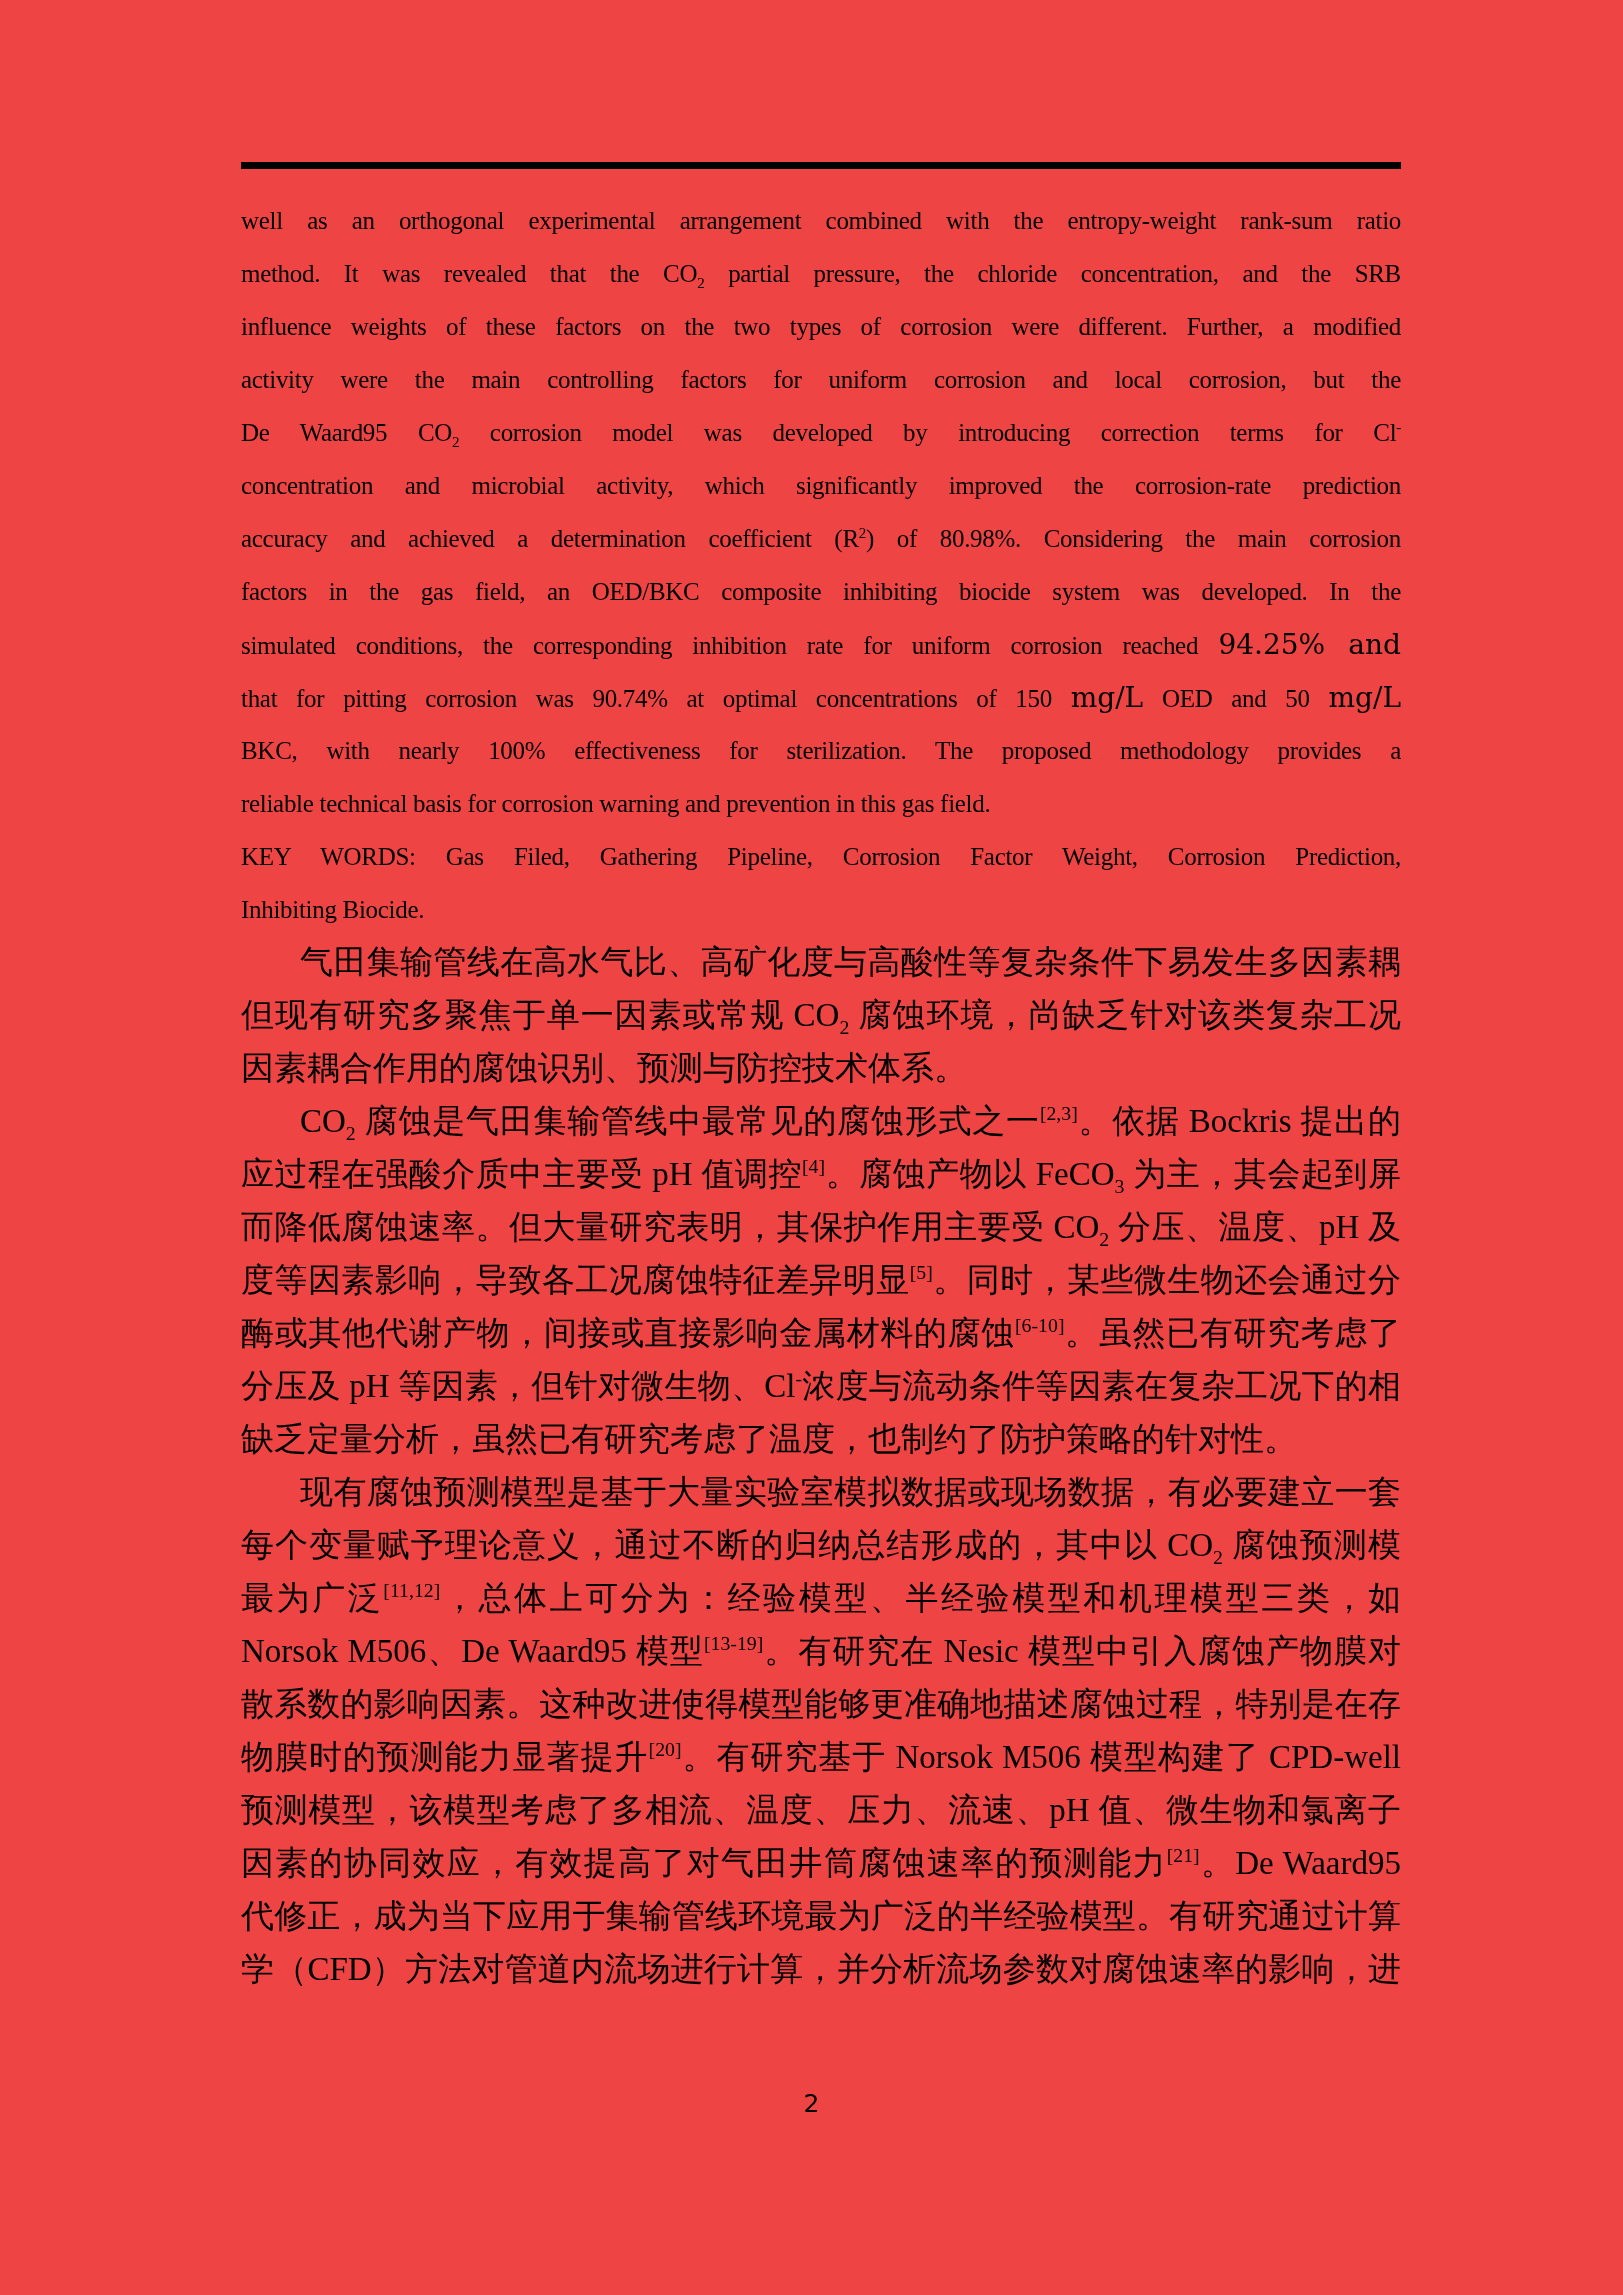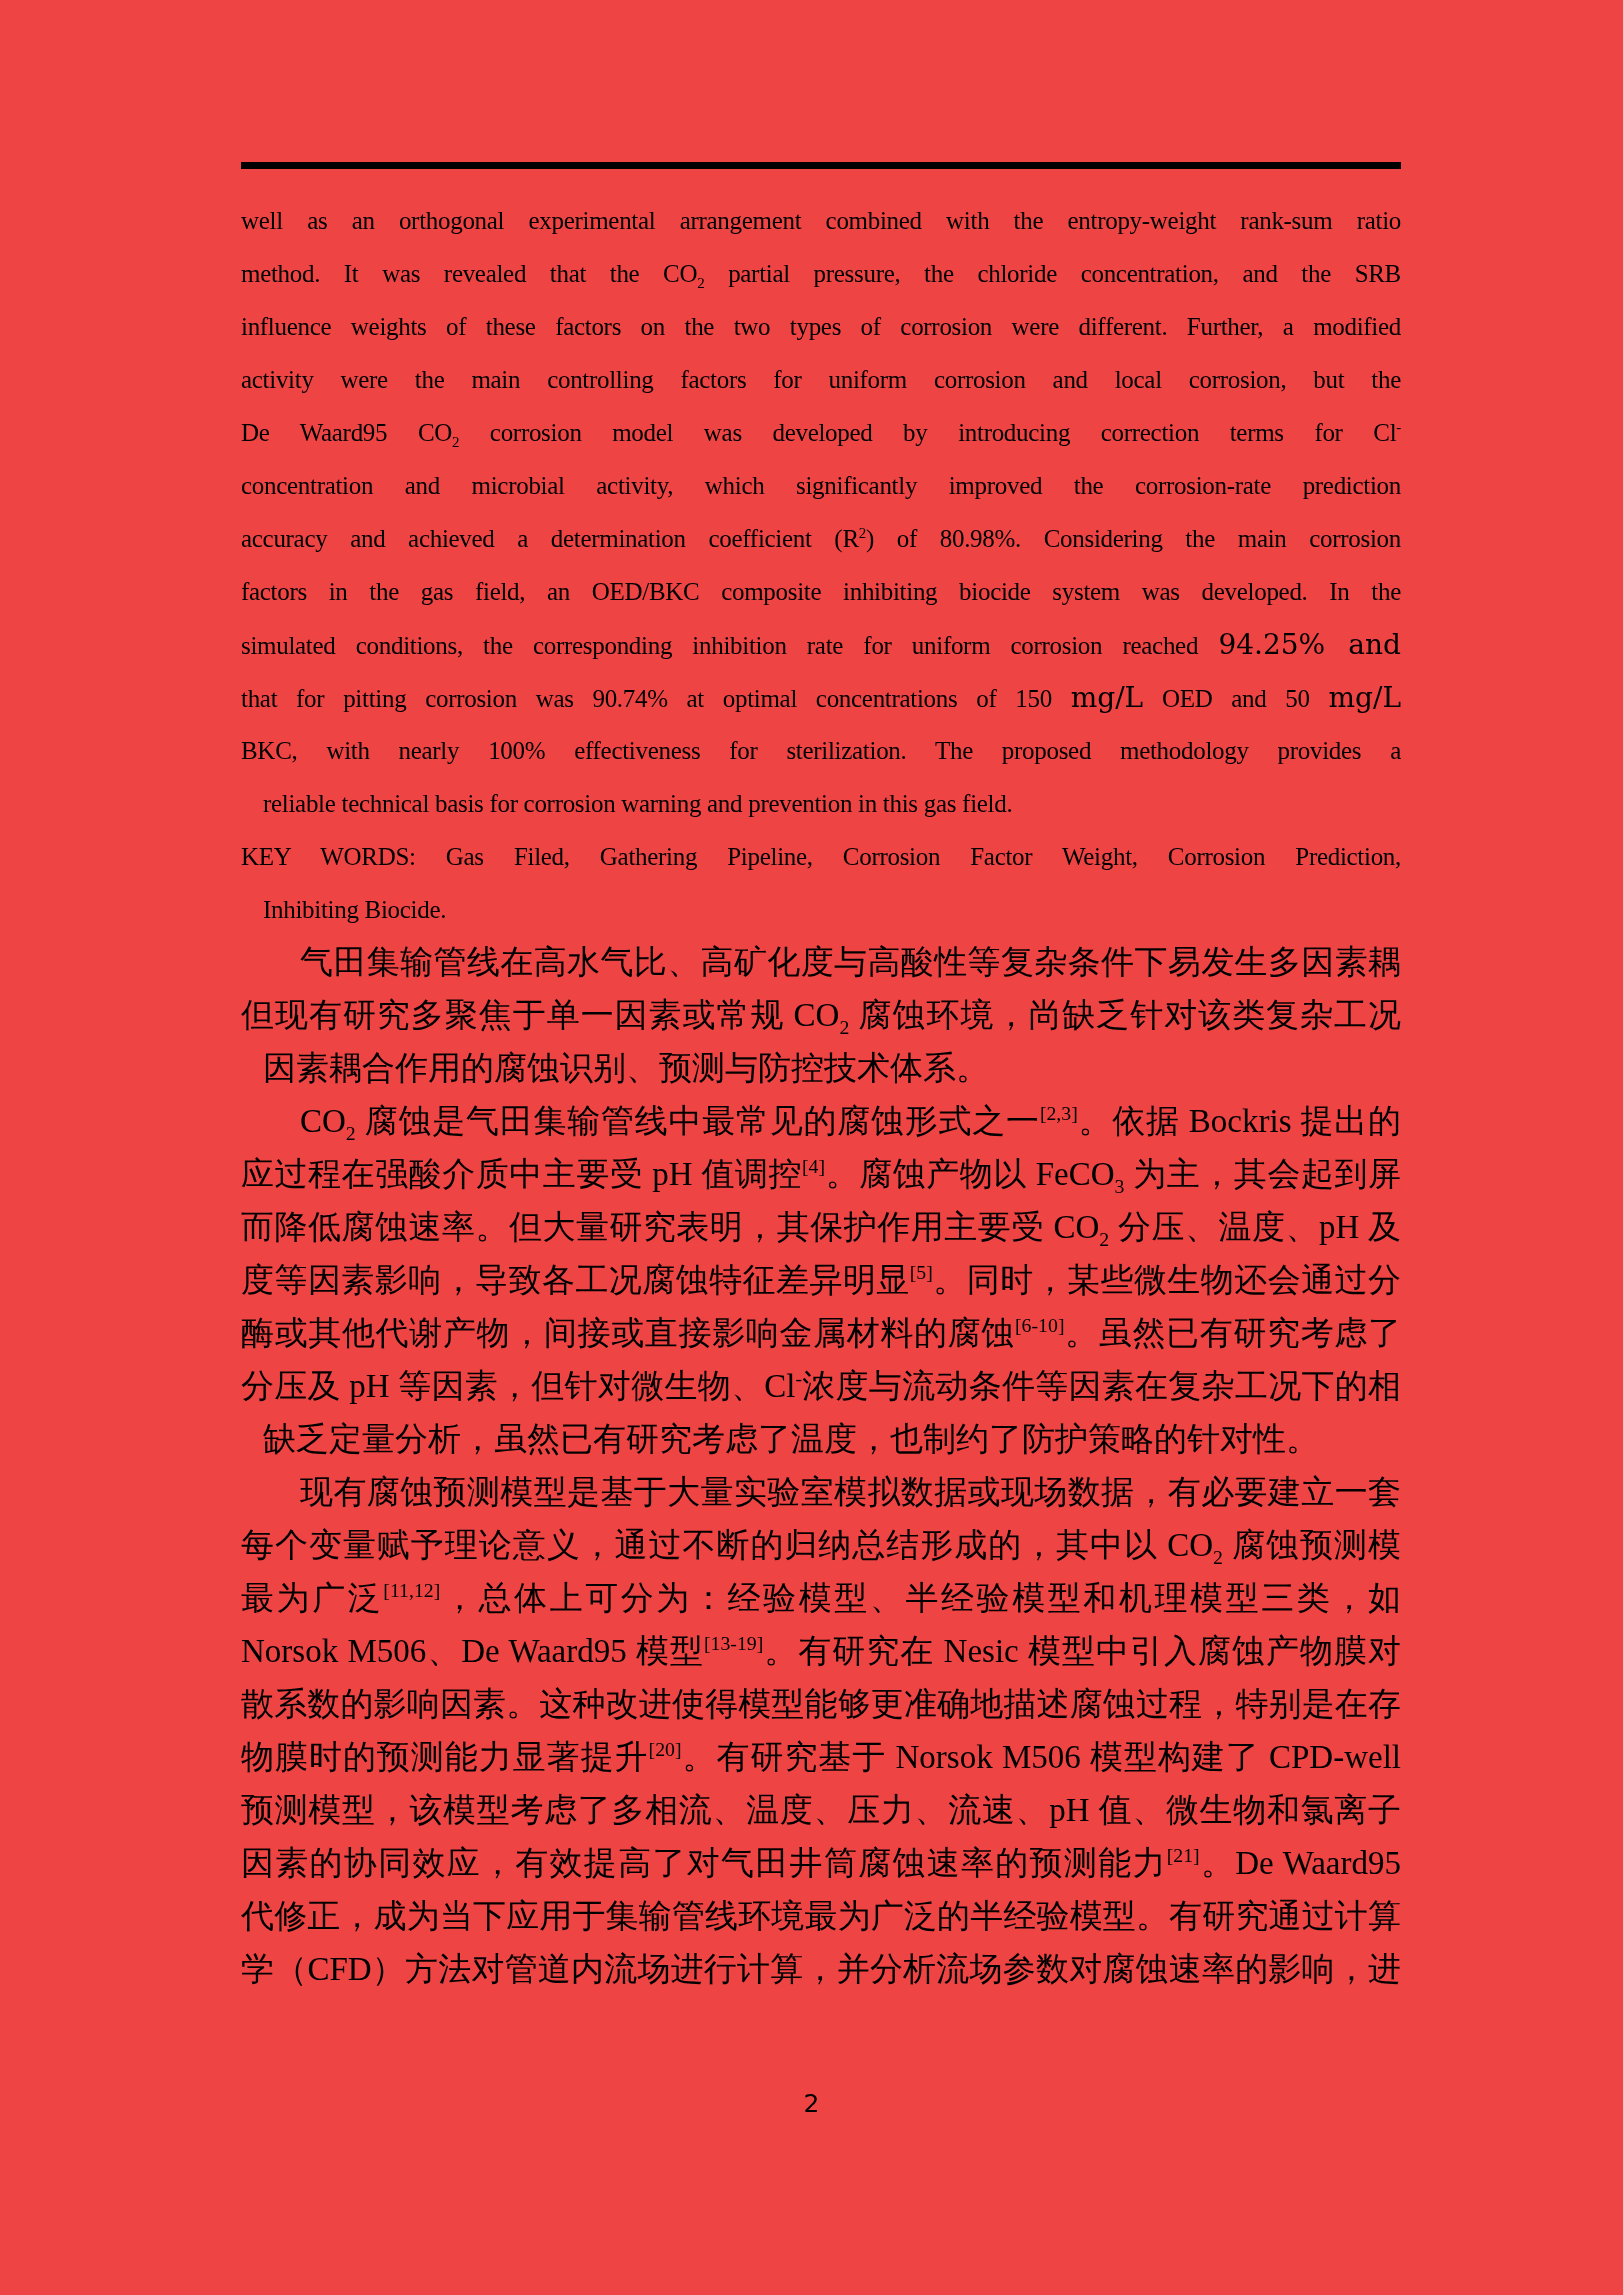--- a/index.html
+++ b/index.html
@@ -36,21 +36,21 @@
   }
   .line.en {
     font-size: 25px;
     letter-spacing: -0.3px;
   }
   .line.cn {
     font-size: 33px;
     letter-spacing: 0;
   }
   .line.indent { padding-left: 59px; }
-  .line.end { text-align-last: left; margin-left: 22px; }
+  .line.end { text-align-last: left; }
   .line sup, .line sub { font-size: 60%; line-height: 0; }
   .line sup { vertical-align: super; }
   .line sub { vertical-align: sub; }
   .line b { font-weight: normal; }
   .alt {
     font-family: "DejaVu Serif", serif;
     font-size: 112%;
     letter-spacing: 0;
   }
   .page-footer {

